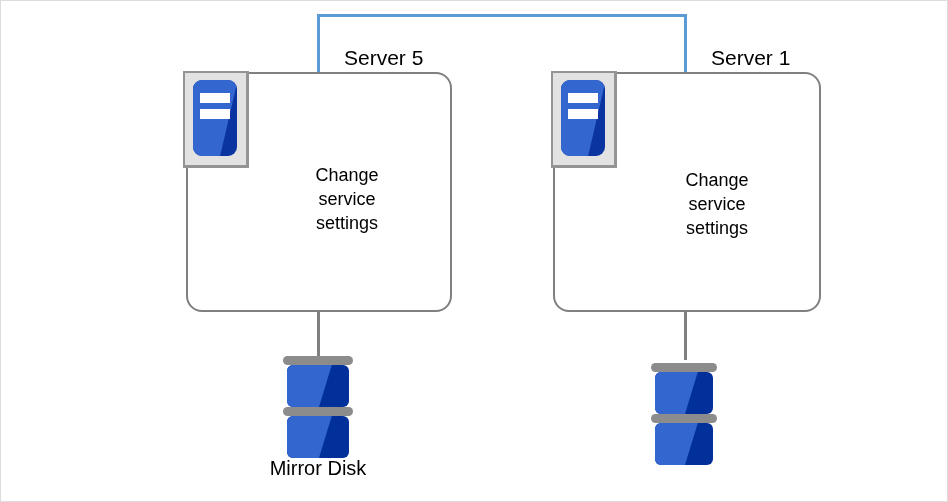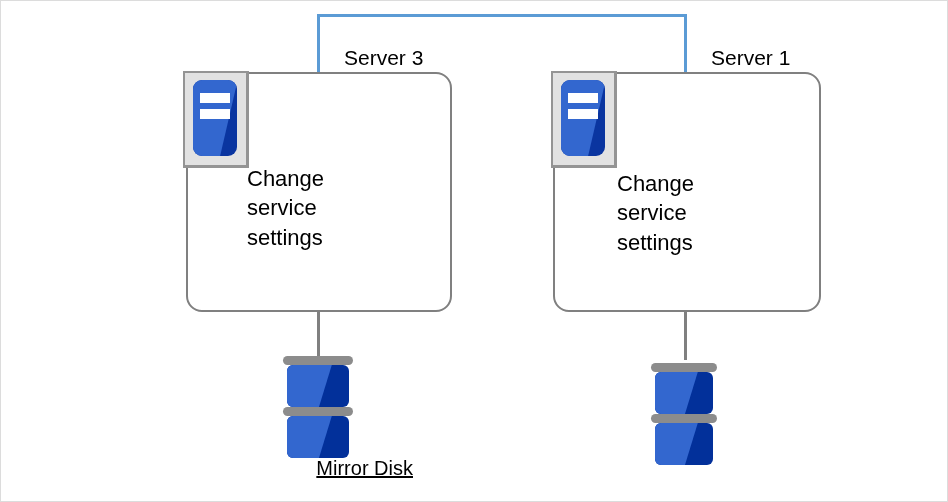--- a/index.html
+++ b/index.html
@@ -44,22 +44,22 @@
   }
   .server-label {
     position: absolute;
     font-size: 21px;
     color: #000000;
     white-space: nowrap;
     line-height: 1;
   }
   .server-text {
     position: absolute;
-    text-align: left;
-    font-size: 22px;
+    text-align: center;
+    font-size: 18px;
     color: #000000;
     line-height: 1.33;
     white-space: pre-line;
   }
 
   
   .srv-icon-frame {
     position: absolute;
     box-sizing: border-box;
     background: #e2e2e2;
@@ -129,38 +129,37 @@
     position: absolute;
     left: -30%;
     top: -10%;
     width: 92%;
     height: 125%;
     background: #3367cf;
     transform: skewX(-17deg);
   }
   .disk-caption {
     position: absolute;
-    text-align: right;
+    text-align: center;
     font-size: 20px;
     color: #000000;
     white-space: nowrap;
     line-height: 1;
-    text-decoration: underline;
   }
 </style>
 </head>
 <body>
 
 <div id="canvas">
 
   <div class="bracket bracket-top" style="left:316px; top:13px; width:370px;"></div>
   <div class="bracket bracket-leg" style="left:316px; top:13px; height:60px;"></div>
   <div class="bracket bracket-leg" style="left:683px; top:13px; height:60px;"></div>
 
-  <div class="server-label" style="left:343px; top:46px;">Server 3</div>
+  <div class="server-label" style="left:343px; top:46px;">Server 5</div>
 
   <div class="server-box" style="left:185px; top:71px; width:266px; height:240px;"></div>
 
   <div class="srv-icon-frame" style="left:182px; top:70px; width:66px; height:97px;">
     <div class="srv-icon-body">
       <div class="srv-bar b1"></div>
       <div class="srv-bar b2"></div>
     </div>
   </div>
 

